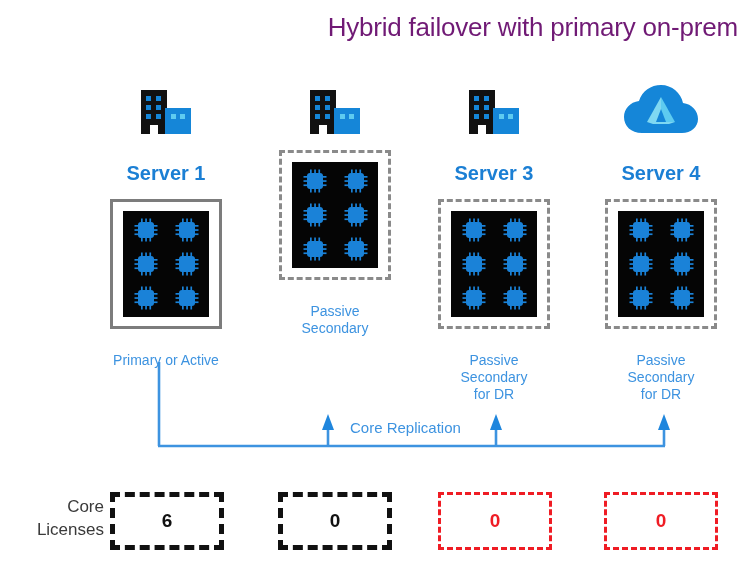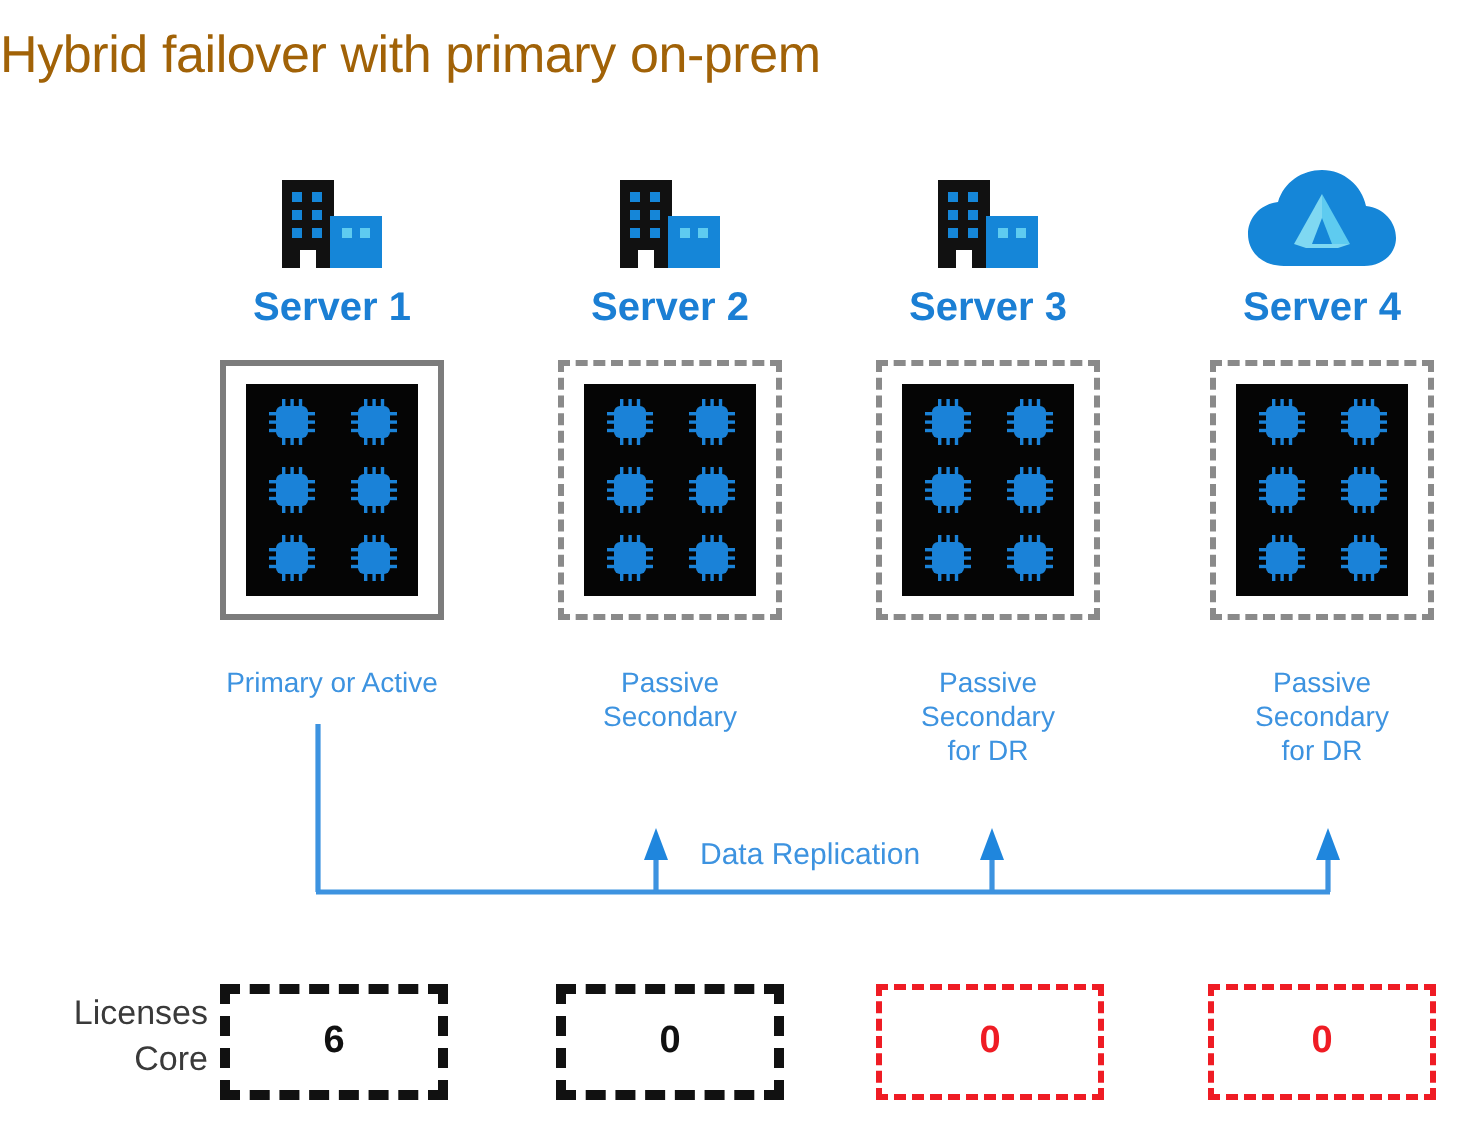--- a/index.html
+++ b/index.html
@@ -15,24 +15,24 @@
     font-family: "Liberation Sans", sans-serif;
     color: #000000;
   }
 
   
   #title {
     position: absolute;
     top: 12px;
     left: 0;
     width: 738px;
-    text-align: left;
+    text-align: right;
     font-size: 26px;
     font-weight: 400;
-    color: #a16207;
+    color: #701a75;
     letter-spacing: -0.2px;
   }
 
   
   .column {
     position: absolute;
     top: 80px;
     width: 166px;
   }
   .col-1 { left: 83px; }
@@ -43,21 +43,21 @@
   
   .icon-wrap {
     height: 56px;
     display: flex;
     align-items: flex-end;
     justify-content: center;
   }
 
   
   .server-name {
-    margin-top: 7px;
+    margin-top: 26px;
     text-align: center;
     font-size: 20px;
     font-weight: 600;
     color: #1b7fd4;
   }
 
   
   .chassis {
     margin: 14px auto 0 auto;
     width: 112px;
@@ -303,21 +303,20 @@
       <rect x="21" y="8" width="5" height="5" fill="#1586d8"></rect>
       <rect x="11" y="17" width="5" height="5" fill="#1586d8"></rect>
       <rect x="21" y="17" width="5" height="5" fill="#1586d8"></rect>
       <rect x="11" y="26" width="5" height="5" fill="#1586d8"></rect>
       <rect x="21" y="26" width="5" height="5" fill="#1586d8"></rect>
       <rect x="36" y="26" width="5" height="5" fill="#5ecbf0"></rect>
       <rect x="45" y="26" width="5" height="5" fill="#5ecbf0"></rect>
       <rect x="15" y="37" width="8" height="9" fill="#ffffff"></rect>
     </svg>
   </div>
-  <div class="server-name">Server 2</div>
   <div class="chassis dashed">
     <div class="panel">
       <svg class="cpu" width="24" height="24" viewBox="0 0 24 24">
           <g fill="#1a82d8">
             <rect x="4" y="4" width="16" height="16" rx="3"></rect>
             <rect x="7" y="0.5" width="1.7" height="4"></rect>
             <rect x="11.2" y="0.5" width="1.7" height="4"></rect>
             <rect x="15.4" y="0.5" width="1.7" height="4"></rect>
             <rect x="7" y="19.5" width="1.7" height="4"></rect>
             <rect x="11.2" y="19.5" width="1.7" height="4"></rect>
@@ -684,24 +683,24 @@
 
   <line x1="328" y1="446" x2="328" y2="428" stroke="#3d93e0" stroke-width="2.6"></line>
   <polygon points="328,414 334,430 322,430" fill="#1f86dd"></polygon>
 
   <line x1="496" y1="446" x2="496" y2="428" stroke="#3d93e0" stroke-width="2.6"></line>
   <polygon points="496,414 502,430 490,430" fill="#1f86dd"></polygon>
 
   <line x1="664" y1="446" x2="664" y2="428" stroke="#3d93e0" stroke-width="2.6"></line>
   <polygon points="664,414 670,430 658,430" fill="#1f86dd"></polygon>
 </svg>
-<div id="replication-label">Data Replication</div>
+<div id="replication-label">Core Replication</div>
 
 <div id="licenses-row">
   <div id="licenses-label">
+    <div>Core</div>
     <div>Licenses</div>
-    <div>Core</div>
   </div>
   <div class="license-box black lic-1">6</div>
   <div class="license-box black lic-2">0</div>
   <div class="license-box red lic-3">0</div>
   <div class="license-box red lic-4">0</div>
 </div>
 
 </body></html>

